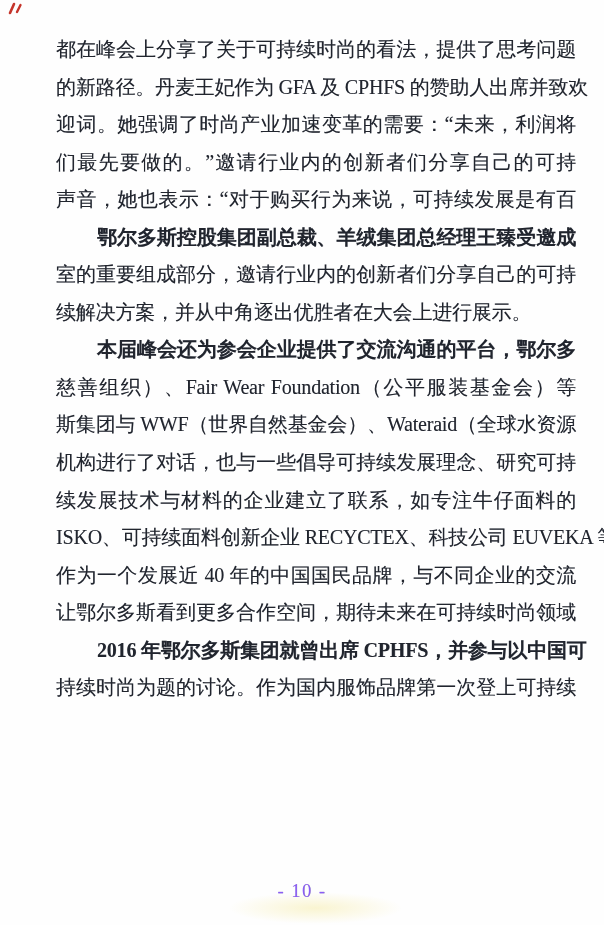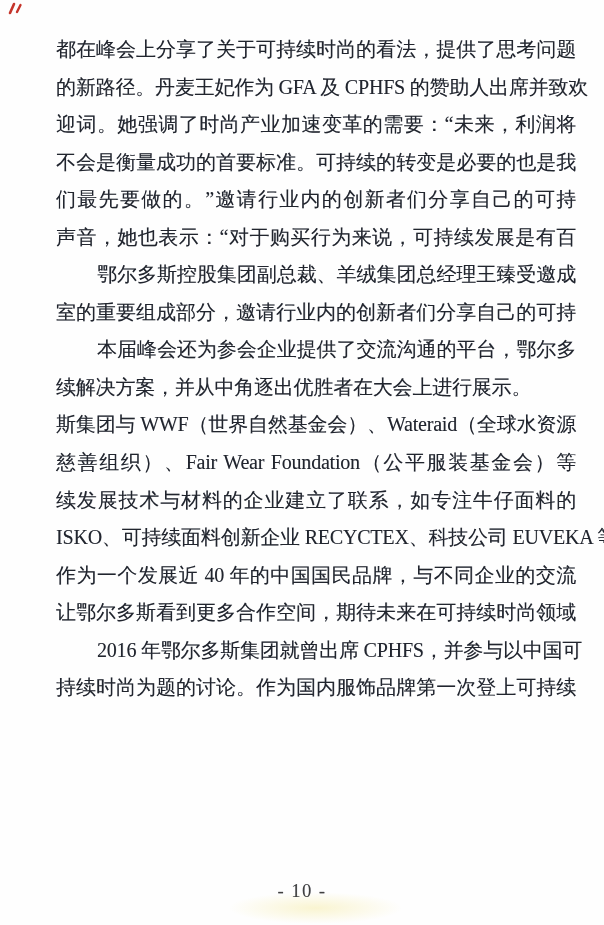--- a/index.html
+++ b/index.html
@@ -31,30 +31,31 @@
     text-align: justify;
     text-align-last: left;
     text-justify: inter-character;
     text-shadow: 0.3px 0.3px 0.6px rgba(40, 45, 62, 0.35);
   }
   .line.full {
     text-align-last: justify;
   }
   .line.indent {
     text-indent: 41px;
+    font-weight: bold;
   }
   .footer {
     position: absolute;
     left: 0;
     right: 0;
     top: 881px;
     text-align: center;
     font-size: 18.5px;
     letter-spacing: 1.5px;
-    color: #404040;
+    color: #8b5cf6;
     text-shadow: 0.3px 0.3px 0.6px rgba(35, 42, 70, 0.35);
   }
   .bottom-tint {
     position: absolute;
     left: 228px;
     top: 892px;
     width: 175px;
     height: 32px;
     background: radial-gradient(ellipse at center,
       rgba(243, 231, 146, 0.42) 0%,
@@ -76,29 +77,29 @@
 
   <svg class="red-mark" viewBox="0 0 17 13" xmlns="http://www.w3.org/2000/svg">
     <path d="M3 11 L7 2" stroke="#c5352b" stroke-width="2.6" stroke-linecap="round" fill="none"></path>
     <path d="M10 10 L13.5 3" stroke="#c5352b" stroke-width="2.4" stroke-linecap="round" fill="none"></path>
   </svg>
 
   <div class="text-block">
       <div class="line full">都在峰会上分享了关于可持续时尚的看法，提供了思考问题</div>
       <div class="line full">的新路径。丹麦王妃作为 GFA 及 CPHFS 的赞助人出席并致欢</div>
       <div class="line full">迎词。她强调了时尚产业加速变革的需要：“未来，利润将</div>
-      <div class="line full">不会是衡量成功的首要标准。可持续的转变是必要的也是我</div>
       <div class="line full">们最先要做的。”邀请行业内的创新者们分享自己的可持</div>
       <div class="line full">声音，她也表示：“对于购买行为来说，可持续发展是有百</div>
       <div class="line indent full">鄂尔多斯控股集团副总裁、羊绒集团总经理王臻受邀成</div>
       <div class="line full">室的重要组成部分，邀请行业内的创新者们分享自己的可持</div>
+      <div class="line">续解决方案，并从中角逐出优胜者在大会上进行展示。</div>
       <div class="line indent full">本届峰会还为参会企业提供了交流沟通的平台，鄂尔多</div>
-      <div class="line">续解决方案，并从中角逐出优胜者在大会上进行展示。</div>
+      <div class="line full">慈善组织）、Fair Wear Foundation（公平服装基金会）等</div>
       <div class="line full">斯集团与 WWF（世界自然基金会）、Wateraid（全球水资源</div>
-      <div class="line full">慈善组织）、Fair Wear Foundation（公平服装基金会）等</div>
+      <div class="line full">机构进行了对话，也与一些倡导可持续发展理念、研究可持</div>
       <div class="line full">续发展技术与材料的企业建立了联系，如专注牛仔面料的</div>
       <div class="line full">ISKO、可持续面料创新企业 RECYCTEX、科技公司 EUVEKA 等。</div>
       <div class="line full">作为一个发展近 40 年的中国国民品牌，与不同企业的交流</div>
       <div class="line full">让鄂尔多斯看到更多合作空间，期待未来在可持续时尚领域</div>
       <div class="line indent full">2016 年鄂尔多斯集团就曾出席 CPHFS，并参与以中国可</div>
       <div class="line full">持续时尚为题的讨论。作为国内服饰品牌第一次登上可持续</div>
     </div>
 
   <div class="bottom-tint"></div>
 

